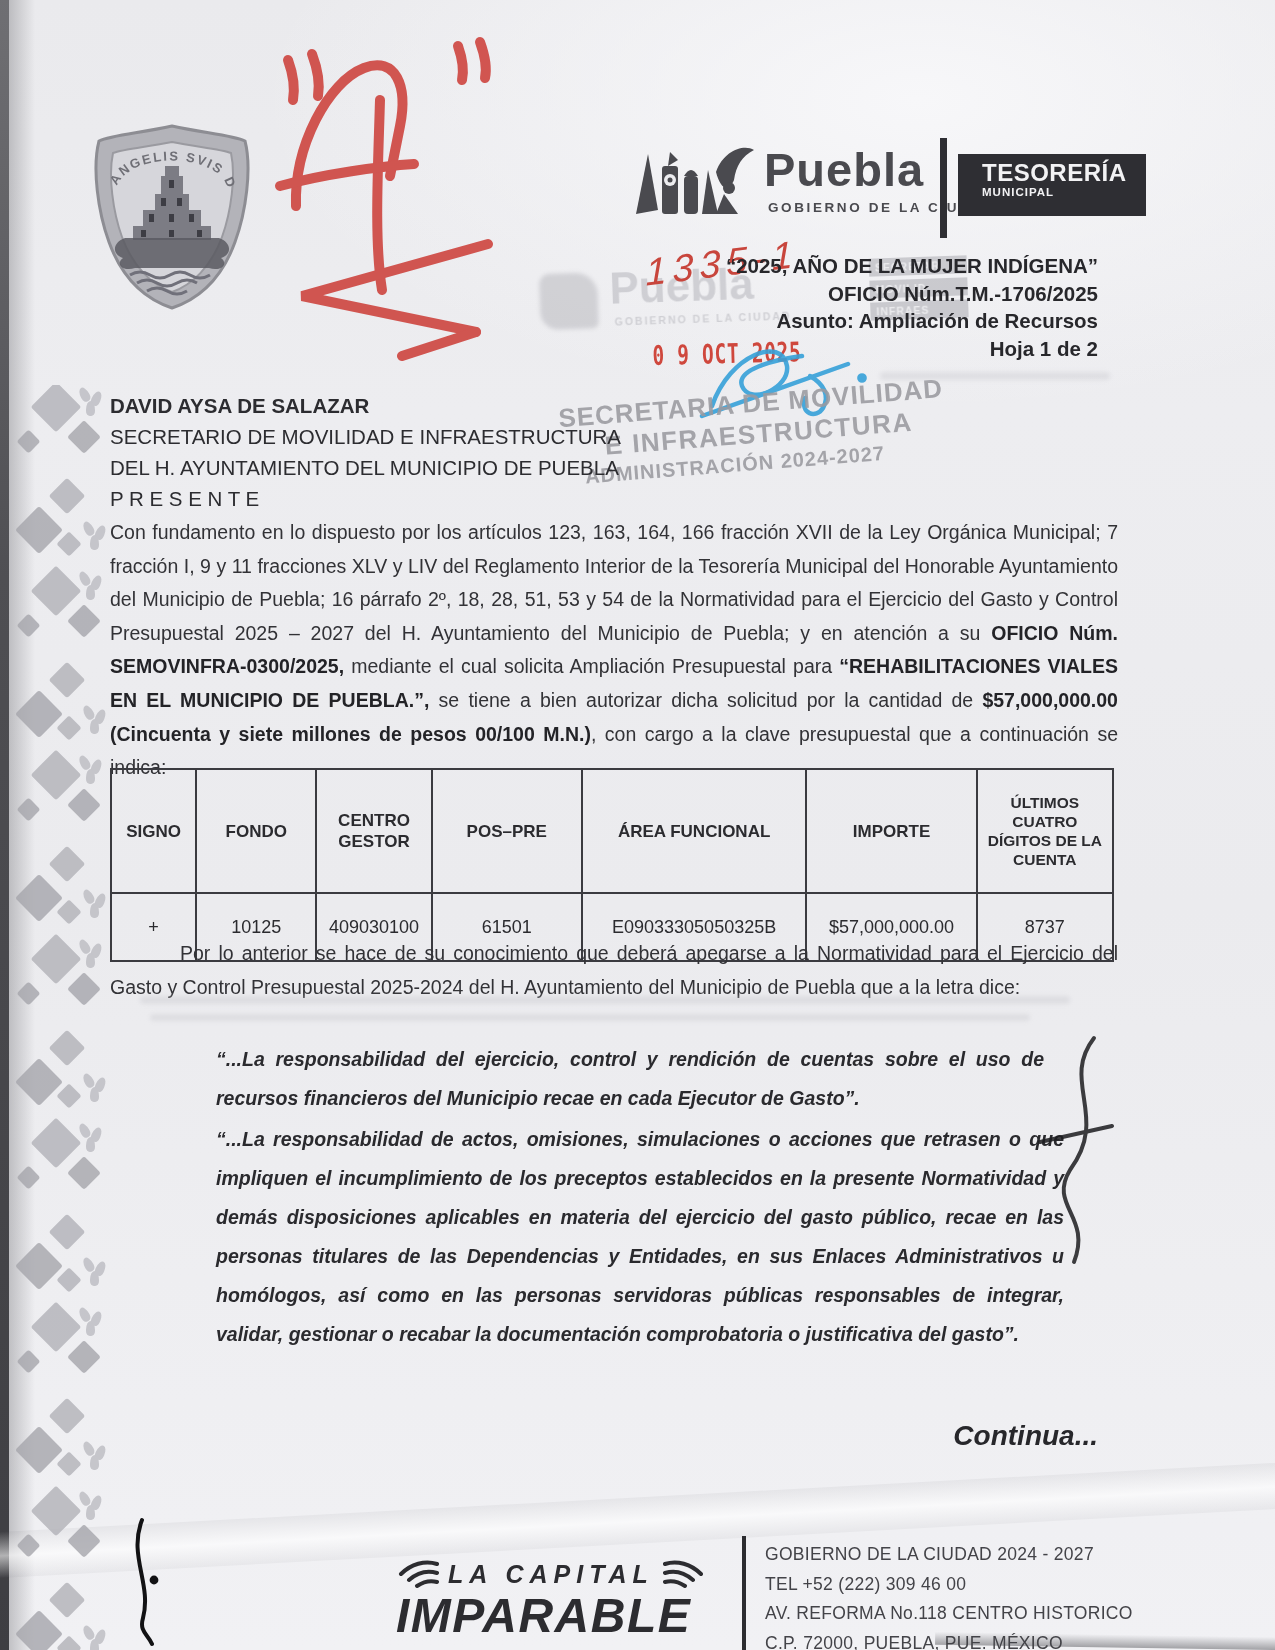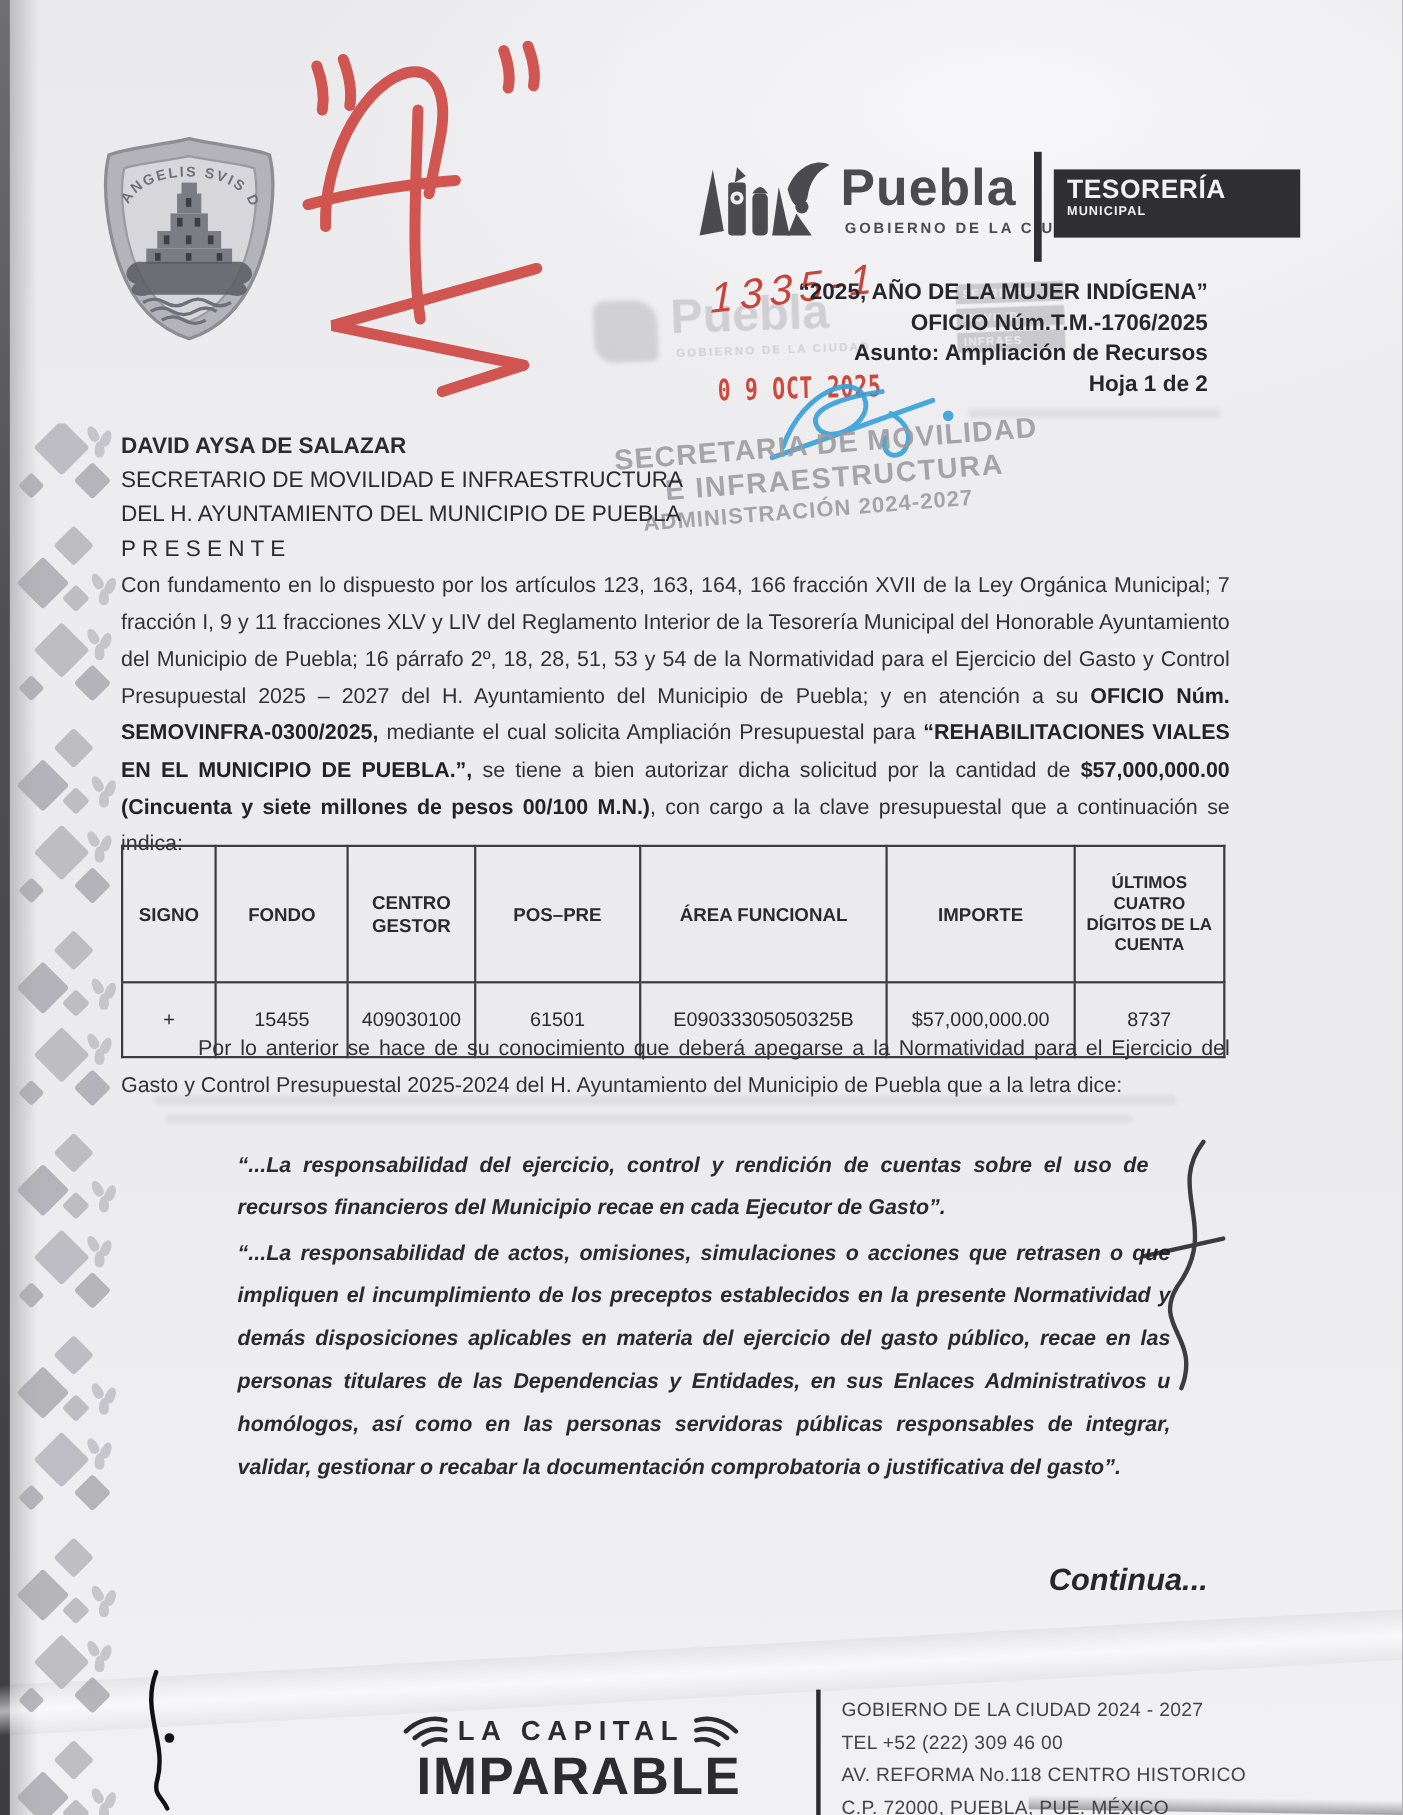--- a/index.html
+++ b/index.html
@@ -33,22 +33,22 @@
   .seal{left:85px;top:120px;width:175px;height:192px;}
   
   .red-a{left:262px;top:34px;width:240px;height:330px;}
   
   .brand{left:628px;top:136px;width:515px;height:104px;}
   .brand-word{position:absolute;left:136px;top:6px;font-size:47px;font-weight:800;
     letter-spacing:1px;color:#4a4a4f;}
   .brand-tag{position:absolute;left:140px;top:64px;font-size:13.5px;font-weight:800;
     letter-spacing:2.6px;color:#4a4a4f;}
   .brand-bar{position:absolute;left:312px;top:2px;width:7px;height:100px;background:#2e2e33;}
-  .badge{position:absolute;left:330px;top:18px;width:224px;height:62px;background:#2e2e33;
-    color:#f2f2f4;padding:6px 12px;box-sizing:border-box;}
+  .badge{position:absolute;left:330px;top:18px;width:188px;height:62px;background:#2e2e33;
+    color:#f2f2f4;padding:6px 24px;box-sizing:border-box;}
   .badge-title{font-size:24px;font-weight:800;letter-spacing:.5px;line-height:26px;}
   .badge-sub{font-size:11.5px;font-weight:700;letter-spacing:1px;line-height:13px;}
 
   
   .ghost-stamp{left:540px;top:258px;width:470px;height:86px;transform:rotate(-2deg);
     opacity:.45;filter:blur(.6px);}
   .ghost-blob{position:absolute;left:0;top:8px;width:58px;height:56px;background:#aeaeb4;
     border-radius:10px 22px 6px 18px;filter:blur(2px);}
   .ghost-word{position:absolute;left:70px;top:0;font-size:44px;font-weight:800;color:#a9a9b0;}
   .ghost-tag{position:absolute;left:74px;top:52px;font-size:10.5px;font-weight:800;
@@ -96,21 +96,21 @@
 
   .ghost-line{background:#c3c3c9;opacity:.35;filter:blur(2px);border-radius:4px;}
 
   .quote{font-weight:700;font-style:italic;color:#2a2a2e;font-size:19.5px;
     line-height:39px;text-align:justify;}
   .quote1{left:216px;top:1040px;width:828px;}
   .quote2{left:216px;top:1120px;width:848px;}
 
   .continua{right:177px;top:1420px;font-size:28px;font-weight:800;font-style:italic;color:#27272b;}
 
-  .footer-logo{left:364px;top:1558px;width:310px;text-align:right;color:#2c2c30;}
+  .footer-logo{left:396px;top:1558px;width:310px;text-align:left;color:#2c2c30;font-style:italic;}
   .slogan-top{display:flex;align-items:center;justify-content:center;gap:9px;
     font-size:25px;font-weight:800;letter-spacing:6px;}
   .slogan-bottom{font-size:48px;font-weight:900;letter-spacing:1.5px;margin-top:-2px;}
   .divider{left:742px;top:1536px;width:3.5px;height:114px;background:#2c2c30;}
   .footer-text{left:765px;top:1540px;font-size:17.5px;line-height:29.5px;color:#434348;
     letter-spacing:.3px;}
 </style>
 </head>
 <body>
 
@@ -372,21 +372,21 @@
         <th>CENTRO GESTOR</th>
         <th>POS–PRE</th>
         <th>ÁREA FUNCIONAL</th>
         <th>IMPORTE</th>
         <th style="font-size:15.5px;line-height:19px">ÚLTIMOS CUATRO DÍGITOS DE LA CUENTA</th>
       </tr>
     </thead>
     <tbody>
       <tr>
         <td>+</td>
-        <td>15455</td>
+        <td>10125</td>
         <td>409030100</td>
         <td>61501</td>
         <td>E09033305050325B</td>
         <td>$57,000,000.00</td>
         <td>8737</td>
       </tr>
     </tbody>
   </table>
 
   <p class="abs p2" style="margin:0">Por lo anterior se hace de su conocimiento que deberá apegarse a la Normatividad para el Ejercicio del Gasto y Control Presupuestal 2025-2024 del H. Ayuntamiento del Municipio de Puebla que a la letra dice:</p>

